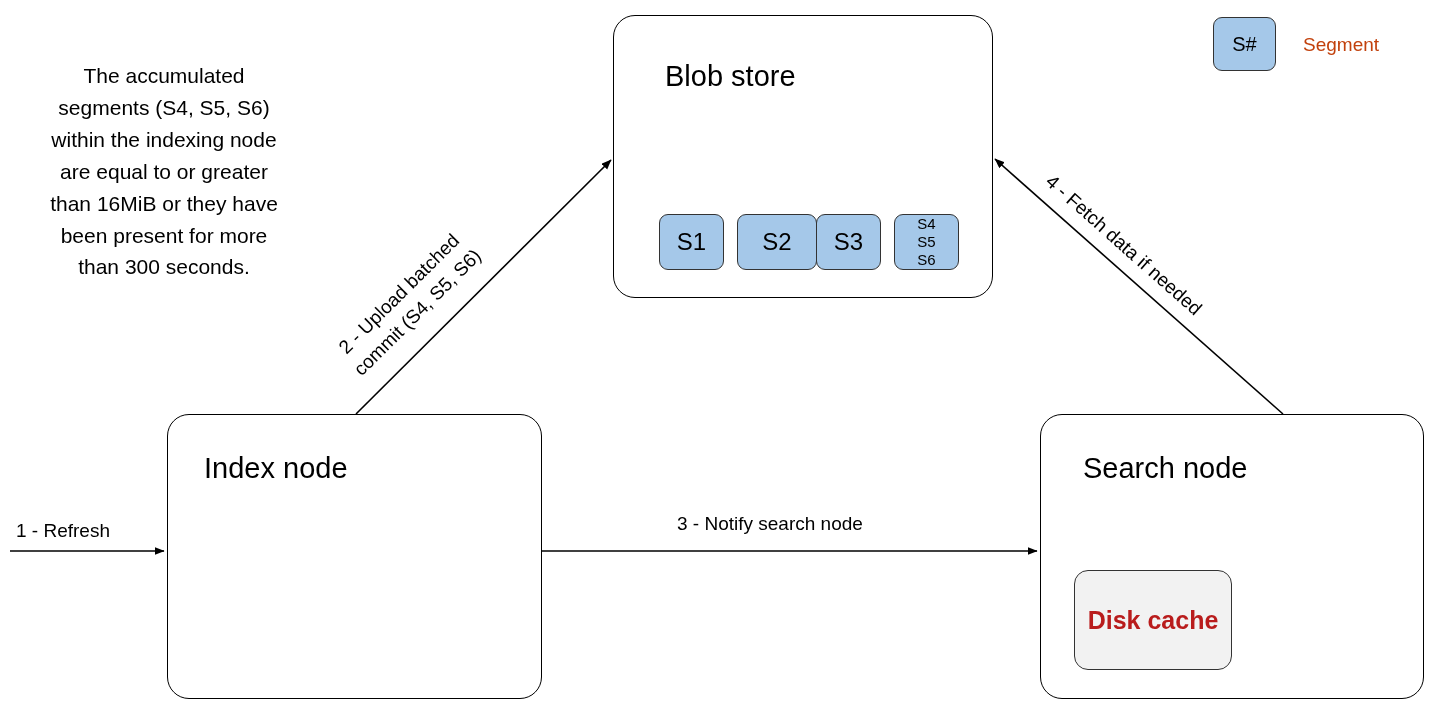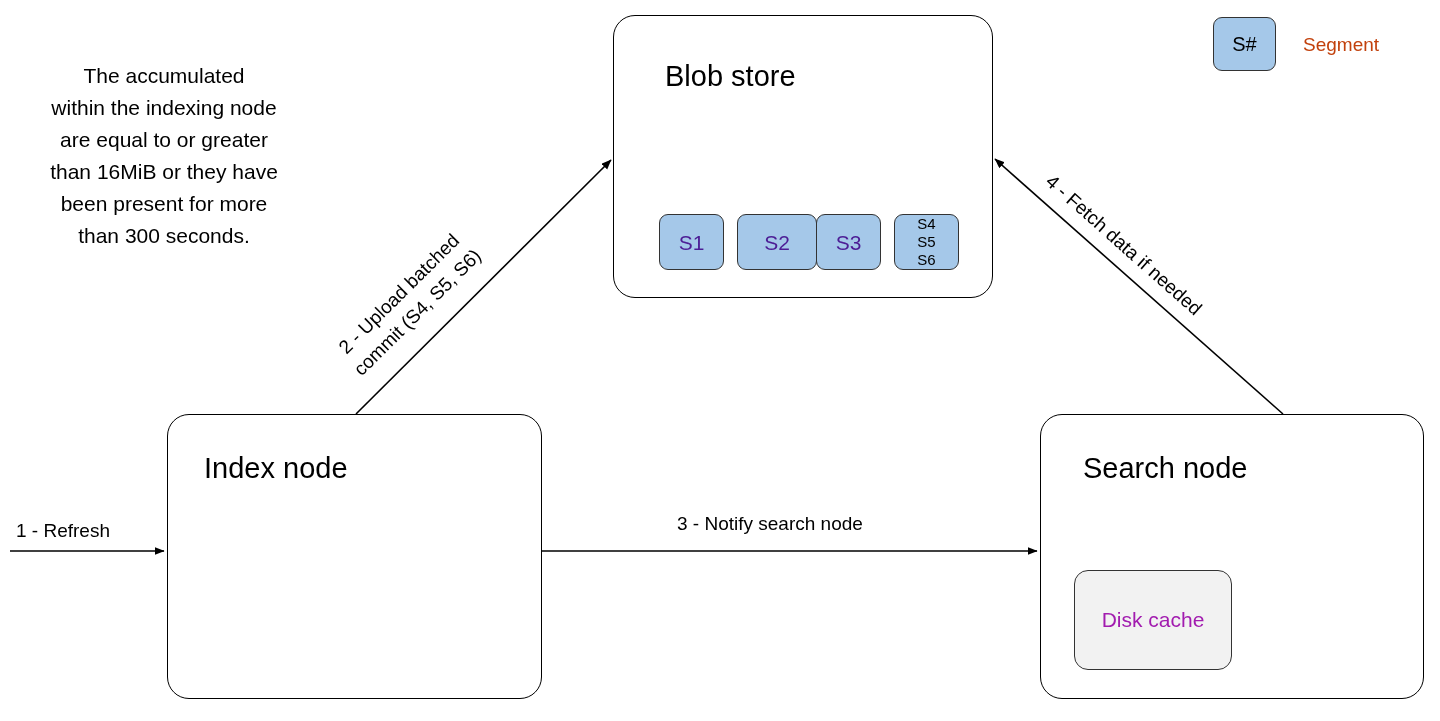--- a/index.html
+++ b/index.html
@@ -45,22 +45,22 @@
     box-sizing: border-box;
     background: #a5c8e9;
     border: 1.4px solid #333333;
     border-radius: 9px;
     display: flex;
     align-items: center;
     justify-content: center;
     text-align: left;
   }
   .seg-label-single {
-    font-size: 21px;
-    color: #4c1d95;
+    font-size: 24px;
+    color: #000000;
     line-height: 1;
   }
   .seg-label-stack {
     font-size: 15px;
     color: #000000;
     line-height: 1.22;
   }
   .seg-label-stack span {
     display: block;
   }
@@ -68,22 +68,23 @@
     position: absolute;
     box-sizing: border-box;
     background: #f2f2f2;
     border: 1.5px solid #333333;
     border-radius: 14px;
     display: flex;
     align-items: center;
     justify-content: center;
   }
   .disk-cache-label {
-    font-size: 21px;
-    color: #a21caf;
+    font-size: 25px;
+    color: #b91c1c;
+    font-weight: bold;
   }
   .legend-box {
     position: absolute;
     box-sizing: border-box;
     background: #a5c8e9;
     border: 1.5px solid #333333;
     border-radius: 9px;
     display: flex;
     align-items: center;
     justify-content: center;
@@ -138,20 +139,21 @@
 
     <line x1="356" y1="414" x2="611" y2="160" stroke="#000000" stroke-width="1.6" marker-end="url(#arrowhead)"></line>
 
     <line x1="541" y1="551" x2="1037" y2="551" stroke="#000000" stroke-width="1.6" marker-end="url(#arrowhead)"></line>
 
     <line x1="1283" y1="414" x2="995" y2="159" stroke="#000000" stroke-width="1.6" marker-end="url(#arrowhead)"></line>
   </svg>
 
   <div class="note-text" style="left:14px; top:60px; width:300px;">
     <div>The accumulated</div>
+    <div>segments (S4, S5, S6)</div>
     <div>within the indexing node</div>
     <div>are equal to or greater</div>
     <div>than 16MiB or they have</div>
     <div>been present for more</div>
     <div>than 300 seconds.</div>
   </div>
 
   <div class="legend-box" style="left:1213px; top:17px; width:63px; height:54px;">
     <span class="legend-box-label">S#</span>
   </div>

